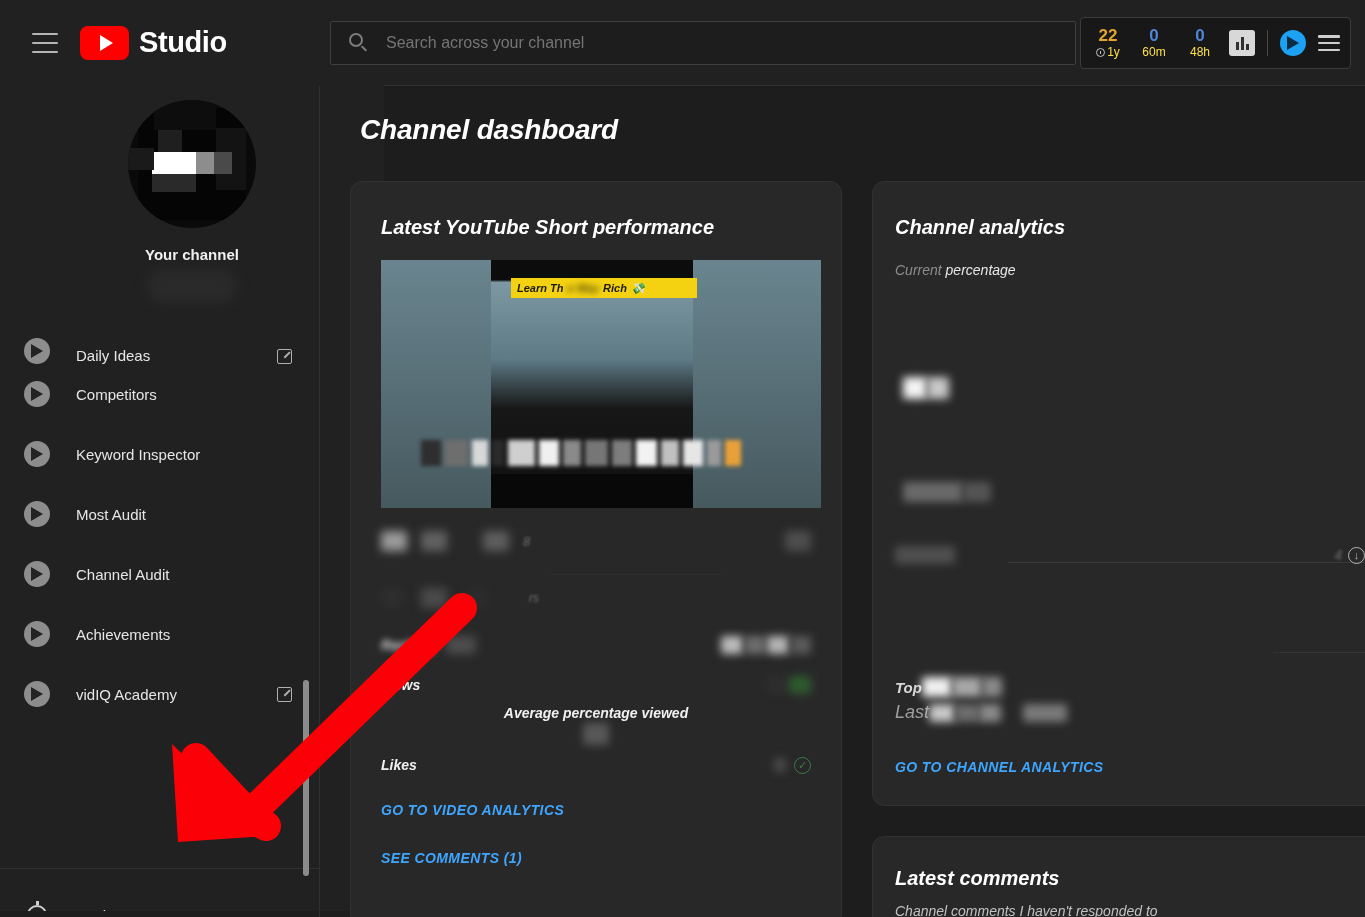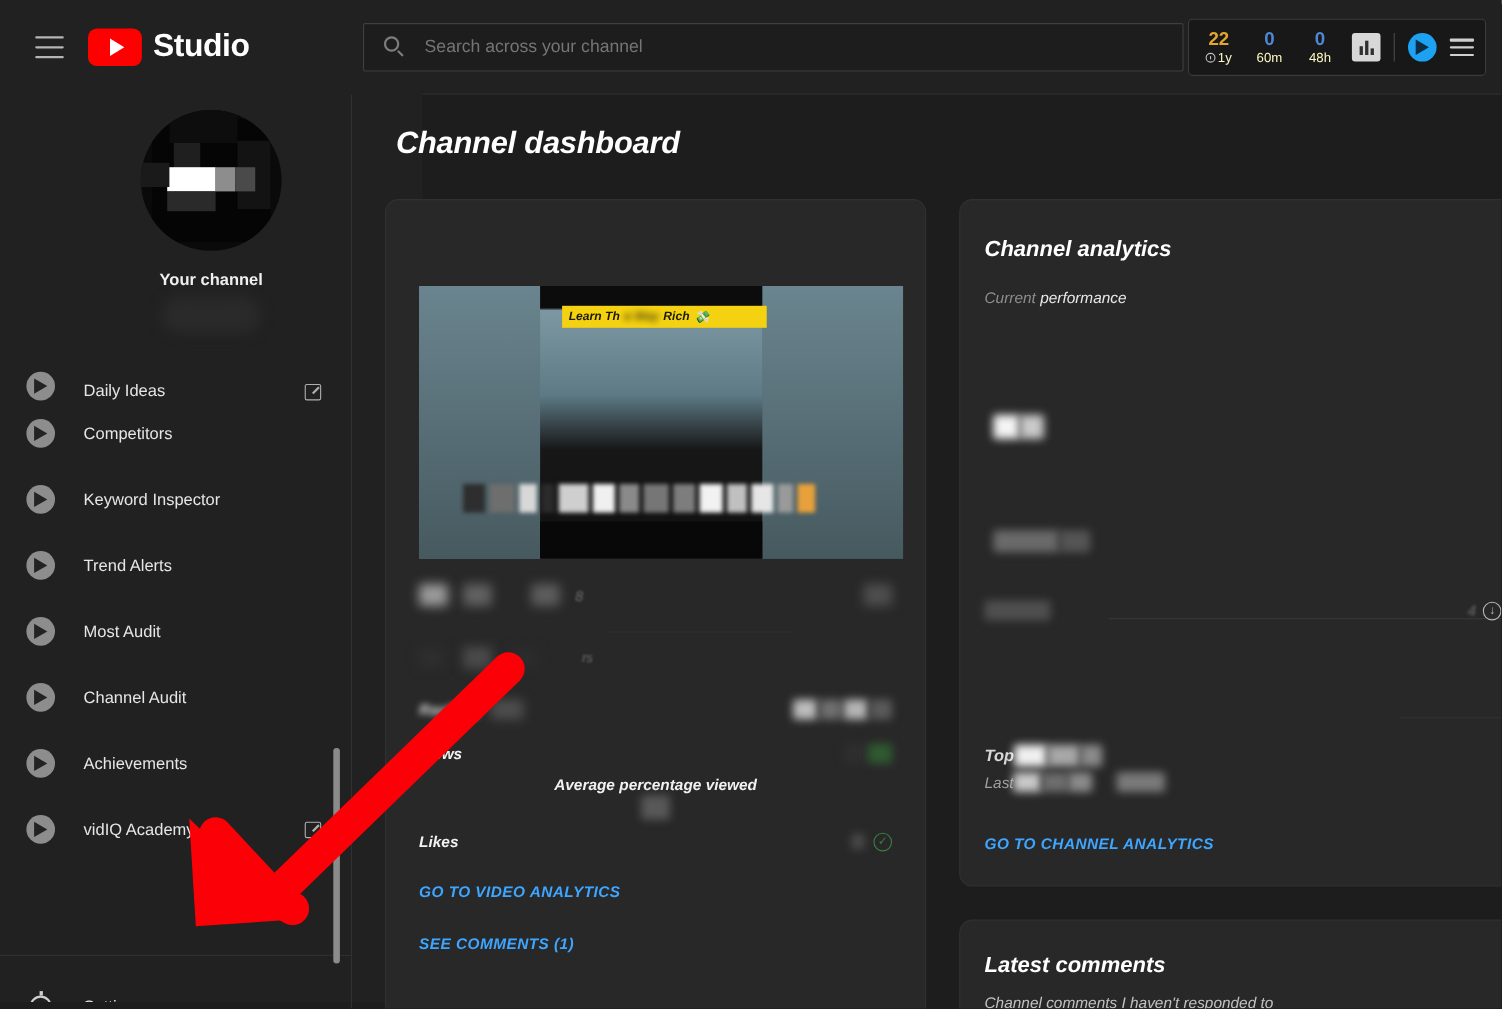--- a/index.html
+++ b/index.html
@@ -47,21 +47,21 @@
   
   #vidiq-bar {
     position:absolute; right:14px; top:17px; height:52px;
     border:1px solid #3b3b3b; border-radius:4px; background:#181818;
     display:flex; align-items:center; padding:0 10px; gap:12px;
   }
   .vq-stat { text-align:center; min-width:34px; line-height:1.05; }
   .vq-num { font-size:17px; font-weight:bold; }
   .vq-num.gold { color:#e4a72e; }
   .vq-num.blue { color:#4f86d6; }
-  .vq-sub { font-size:12px; color:#fef9c3; margin-top:1px; white-space:nowrap;}
+  .vq-sub { font-size:12px; color:#fde047; margin-top:1px; white-space:nowrap;}
   .vq-sub .clock { display:inline-block; width:9px;height:9px;border:1.3px solid #c2c2c2;
     border-radius:50%; position:relative; margin-right:2px; vertical-align:-1px;}
   .vq-sub .clock::after{content:"";position:absolute;width:1px;height:3px;background:#c2c2c2;left:3px;top:1.5px;}
   .vq-chart-btn { width:26px;height:26px;background:#d8d8d8;border-radius:3px;
     display:flex;align-items:flex-end;justify-content:center; gap:2px; padding-bottom:6px; cursor:pointer;}
   .vq-chart-btn i { display:block; width:3px; background:#303030; }
   .vq-divider { width:1px; height:26px; background:#4a4a4a; }
   .vq-logo { width:26px;height:26px;border-radius:50%;background:#1da1f2;
     display:flex;align-items:center;justify-content:center; cursor:pointer;}
   .vq-logo .flag { width:0;height:0;border-left:12px solid #0b2c42;
@@ -250,26 +250,20 @@
       <div class="nav-item">
         <div class="vidiq-icon">
             <div class="flag"></div>
           </div>
         <div class="nav-label">Keyword Inspector</div>
       </div>
       <div class="nav-item">
         <div class="vidiq-icon">
             <div class="flag"></div>
           </div>
-        <div class="nav-label">Trend Alerts</div>
-      </div>
-      <div class="nav-item">
-        <div class="vidiq-icon">
-            <div class="flag"></div>
-          </div>
         <div class="nav-label">Most Audit</div>
       </div>
       <div class="nav-item">
         <div class="vidiq-icon">
             <div class="flag"></div>
           </div>
         <div class="nav-label">Channel Audit</div>
       </div>
       <div class="nav-item">
         <div class="vidiq-icon">
@@ -297,20 +291,21 @@
     </div>
 
     <div id="sidebar-scrollbar"></div>
   </div>
   <div id="sidebar-right-edge"></div>
 
   <div id="main">
     <div id="page-title">Channel dashboard</div>
 
     <div class="card" id="card-short">
+      <div class="card-title" style="position:absolute;left:30px;top:34px;">Latest YouTube Short performance</div>
 
       <div id="thumb">
         <div class="thumb-bg"></div>
         <div class="thumb-sidebar-l"></div>
         <div class="thumb-sidebar-r"></div>
         <div class="thumb-center"></div>
         <div class="thumb-banner">
           <span>Learn Th</span>
           <span class="blurtxt">e Way</span>
           <span>Rich</span>
@@ -388,21 +383,21 @@
 
       <div class="link-btn" style="left:30px;top:620px;">GO TO VIDEO ANALYTICS</div>
       <div class="link-btn" style="left:30px;top:668px;">SEE COMMENTS (1)</div>
     </div>
 
     <div class="card" id="card-analytics">
       <div class="card-title" style="position:absolute;left:22px;top:34px;">Channel analytics</div>
 
       <div style="position:absolute;left:22px;top:80px;font-size:14px;">
         <span style="color:#8d8d8d;filter:blur(.6px)">Current</span>
-        <span style="color:#e8e8e8;"> </span><span style="color:#e8e8e8;">performance</span>
+        <span style="color:#e8e8e8;"> </span><span style="color:#e8e8e8;">percentage</span>
       </div>
       <div style="position:absolute;left:30px;top:195px;display:flex;gap:0;">
         <div class="metric-value-blur" style="width:24px;height:22px;background:#f4f4f4"></div>
         <div class="metric-value-blur" style="width:22px;height:22px;background:#c9c9c9"></div>
       </div>
 
       <div class="hr" style="left:135px;top:380px;width:365px;"></div>
 
       <div style="position:absolute;left:30px;top:300px;display:flex;gap:0;">
         <div class="metric-value-blur" style="width:60px;height:20px;background:#6a6a6a"></div>
@@ -419,21 +414,21 @@
 
 
       <div class="hr" style="left:400px;top:470px;width:120px;background:#343434"></div>
 
       <div style="position:absolute;left:22px;top:495px;font-size:15px;font-weight:bold;display:flex;align-items:center;">
         <span style="color:#d7d7d7">Top</span>
         <div class="metric-value-blur" style="width:30px;height:20px;background:#f0f0f0"></div>
         <div class="metric-value-blur" style="width:30px;height:20px;background:#a8a8a8"></div>
         <div class="metric-value-blur" style="width:20px;height:20px;background:#8a8a8a"></div>
       </div>
-      <div style="position:absolute;left:22px;top:520px;font-size:14px;display:flex;align-items:center;">
+      <div style="position:absolute;left:22px;top:520px;font-size:18px;display:flex;align-items:center;">
         <span style="color:#9f9f9f">Last</span>
         <div class="metric-value-blur" style="width:26px;height:18px;background:#c9c9c9"></div>
         <div class="metric-value-blur" style="width:24px;height:18px;background:#6e6e6e"></div>
         <div class="metric-value-blur" style="width:22px;height:18px;background:#8a8a8a"></div>
         <div class="metric-value-blur" style="width:44px;height:18px;margin-left:22px;background:#7a7a7a"></div>
       </div>
 
       <div class="link-btn" style="left:22px;top:577px;">GO TO CHANNEL ANALYTICS</div>
     </div>
 

